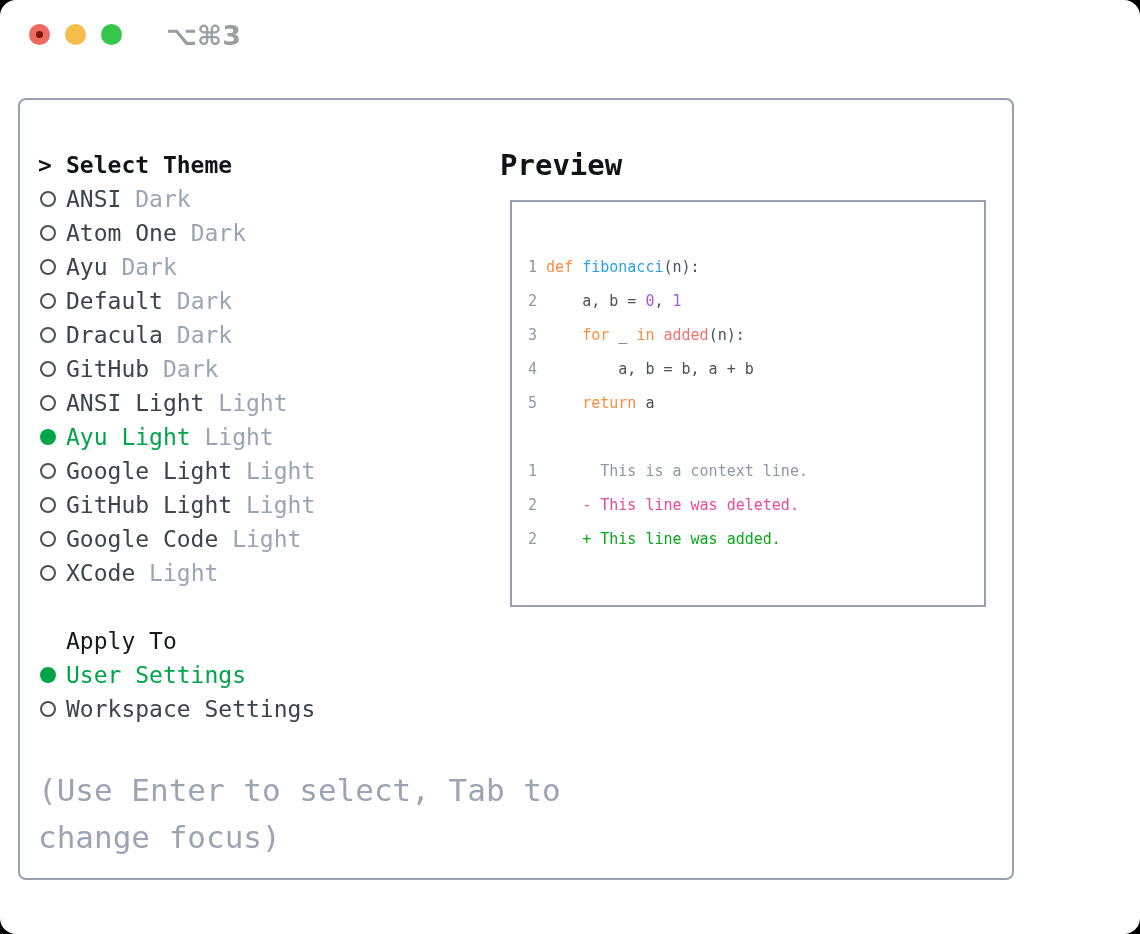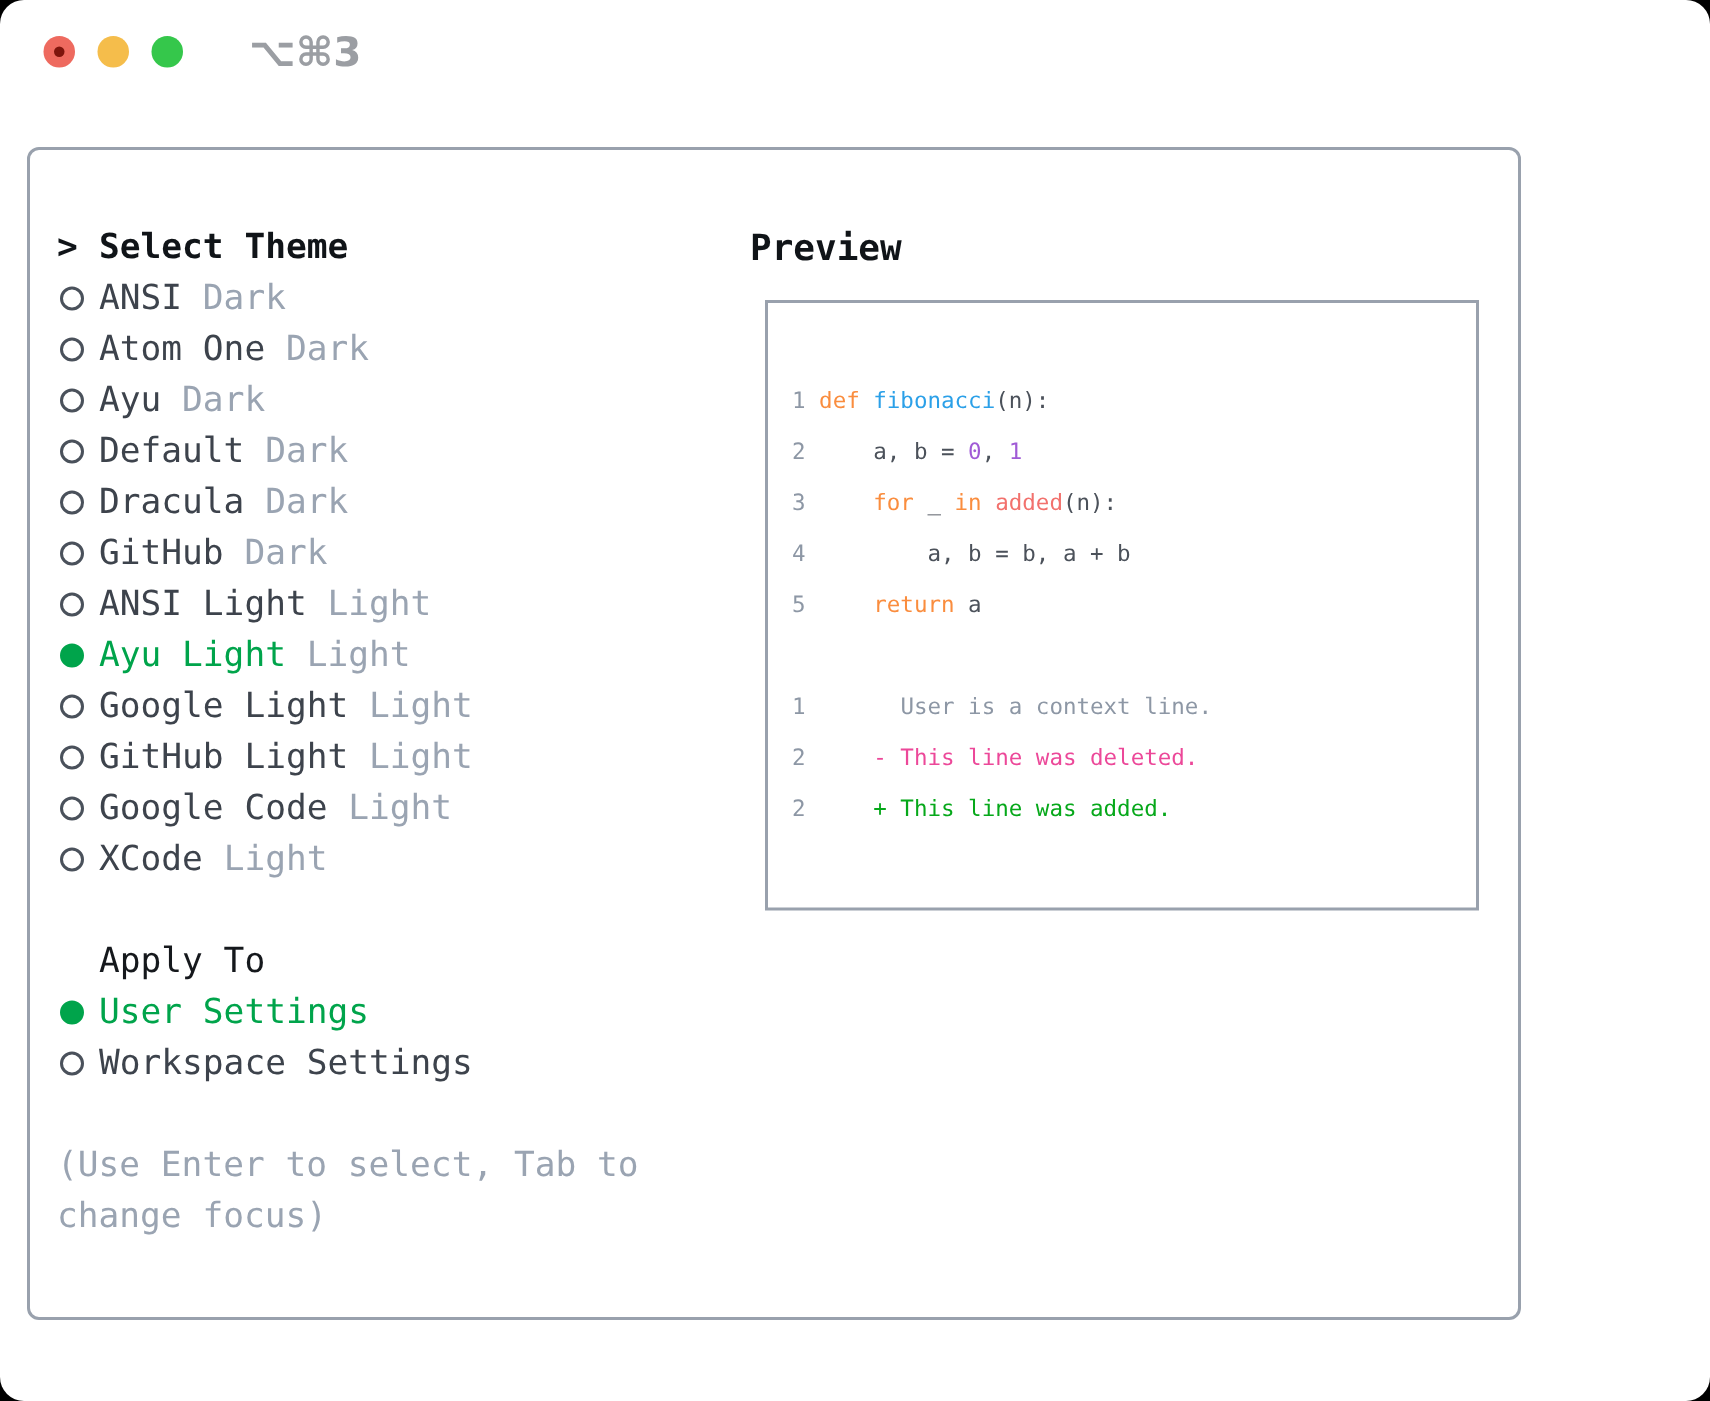--- a/index.html
+++ b/index.html
@@ -28,24 +28,24 @@
   .marker{width:28px;height:34px;display:flex;align-items:center;flex:none;}
   .caret{font-weight:bold;color:#101418;font-size:23px;line-height:34px;}
   .radio{width:12px;height:12px;border:2px solid #4a515b;border-radius:50%;margin-left:2px;box-sizing:content-box;}
   .radio.sel{background:#00a44b;border-color:#00a44b;}
   .hdr{font-weight:bold;color:#101418;text-align:right;}
   .apply-hdr{color:#15181c;}
   .theme-name{color:#3d434c;}
   .theme-name.sel{color:#00a44b;}
   .variant{color:#9aa4b2;margin-left:1ch;}
   .gap{height:34px;}
-  .help-line{height:34px;line-height:34px;font-size:23px;color:#9aa4b2;white-space:pre;}
+  .help-line{height:34px;line-height:34px;font-size:31px;color:#9aa4b2;white-space:pre;margin-top:13px;}
   
   .preview-title{position:absolute;left:480px;top:48px;height:34px;line-height:34px;
-                 font-size:24px;font-weight:bold;color:#101418;}
+                 font-size:29px;font-weight:bold;color:#101418;}
   .preview-box{position:absolute;left:490px;top:100px;width:476px;height:407px;
                border:2px solid #99a1ad;box-sizing:border-box;padding:48px 0 0 16px;}
   .code-line{height:34px;line-height:34px;font-size:15px;white-space:pre;}
   .tk-num{color:#8d97a5;}
   .tk-plain{color:#4b515a;}
   .tk-kw{color:#fa8d3e;}
   .tk-fn{color:#2ba0e8;}
   .tk-bi{color:#f2716d;}
   .tk-lit{color:#a05bd6;}
   .tk-ctx{color:#8d97a5;}
@@ -103,19 +103,19 @@
 
     <div class="preview-title">Preview</div>
     <div class="preview-box">
       <div id="code">
           <div class="code-line"><span class="tk-num">1</span><span class="tk-plain"> </span><span class="tk-kw">def</span><span class="tk-plain"> </span><span class="tk-fn">fibonacci</span><span class="tk-plain">(n):</span></div>
           <div class="code-line"><span class="tk-num">2</span><span class="tk-plain">     a, b = </span><span class="tk-lit">0</span><span class="tk-plain">, </span><span class="tk-lit">1</span></div>
           <div class="code-line"><span class="tk-num">3</span><span class="tk-plain">     </span><span class="tk-kw">for</span><span class="tk-plain"> _ </span><span class="tk-kw">in</span><span class="tk-plain"> </span><span class="tk-bi">added</span><span class="tk-plain">(n):</span></div>
           <div class="code-line"><span class="tk-num">4</span><span class="tk-plain">         a, b = b, a + b</span></div>
           <div class="code-line"><span class="tk-num">5</span><span class="tk-plain">     </span><span class="tk-kw">return</span><span class="tk-plain"> a</span></div>
           <div class="code-line"></div>
-          <div class="code-line"><span class="tk-num">1</span><span class="tk-plain">       </span><span class="tk-ctx">User is a context line.</span></div>
+          <div class="code-line"><span class="tk-num">1</span><span class="tk-plain">       </span><span class="tk-ctx">This is a context line.</span></div>
           <div class="code-line"><span class="tk-num">2</span><span class="tk-plain">     </span><span class="tk-del">- This line was deleted.</span></div>
           <div class="code-line"><span class="tk-num">2</span><span class="tk-plain">     </span><span class="tk-add">+ This line was added.</span></div>
         </div>
     </div>
   </div>
 </div>
 
 </body></html>

